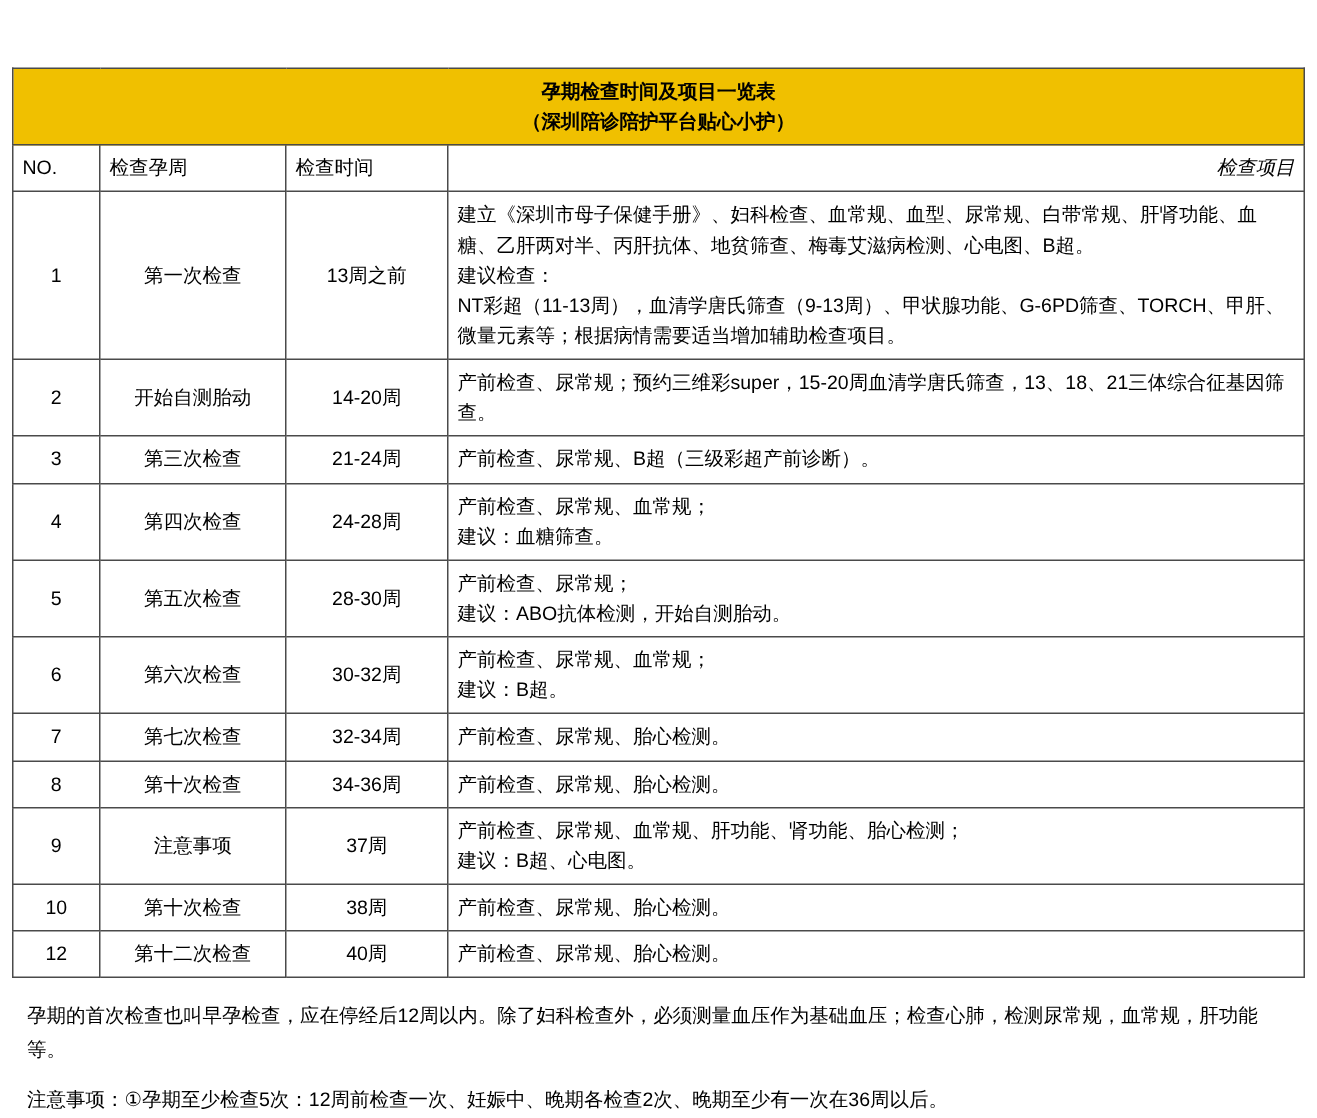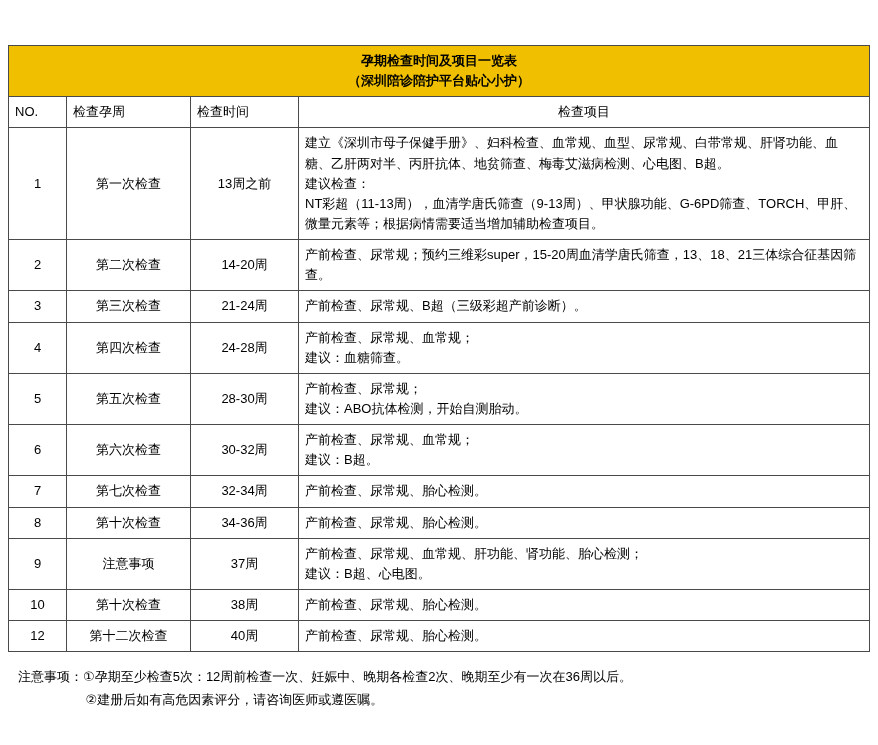--- a/index.html
+++ b/index.html
@@ -51,21 +51,22 @@
   .col-time { width: 108px; }
   .col-items { width: auto; }
 
   thead td {
     text-align: left;
     font-size: 13px;
     padding-top: 8px;
     padding-bottom: 8px;
   }
   thead td.items-head {
-    text-align: center;
+    text-align: right;
+    font-style: italic;
   }
   td.c { text-align: center; }
   td.items {
     text-align: left;
   }
   .notes {
     margin-top: 14px;
     padding: 0 10px;
     font-size: 13px;
     line-height: 1.75;
@@ -110,21 +111,21 @@
     </thead>
     <tbody>
       <tr>
         <td class="c">1</td>
         <td class="c">第一次检查</td>
         <td class="c">13周之前</td>
         <td class="items">建立《深圳市母子保健手册》、妇科检查、血常规、血型、尿常规、白带常规、肝肾功能、血糖、乙肝两对半、丙肝抗体、地贫筛查、梅毒艾滋病检测、心电图、B超。<br>建议检查：<br>NT彩超（11-13周），血清学唐氏筛查（9-13周）、甲状腺功能、G-6PD筛查、TORCH、甲肝、微量元素等；根据病情需要适当增加辅助检查项目。</td>
       </tr>
       <tr>
         <td class="c">2</td>
-        <td class="c">第二次检查</td>
+        <td class="c">开始自测胎动</td>
         <td class="c">14-20周</td>
         <td class="items">产前检查、尿常规；预约三维彩super，15-20周血清学唐氏筛查，13、18、21三体综合征基因筛查。</td>
       </tr>
       <tr>
         <td class="c">3</td>
         <td class="c">第三次检查</td>
         <td class="c">21-24周</td>
         <td class="items">产前检查、尿常规、B超（三级彩超产前诊断）。</td>
       </tr>
       <tr>
@@ -172,19 +173,20 @@
       <tr>
         <td class="c">12</td>
         <td class="c">第十二次检查</td>
         <td class="c">40周</td>
         <td class="items">产前检查、尿常规、胎心检测。</td>
       </tr>
     </tbody>
   </table>
 
   <div class="notes">
+    <p>孕期的首次检查也叫早孕检查，应在停经后12周以内。除了妇科检查外，必须测量血压作为基础血压；检查心肺，检测尿常规，血常规，肝功能等。</p>
     <p class="cautions">
       <span>注意事项：</span><span>①孕期至少检查5次：12周前检查一次、妊娠中、晚期各检查2次、晚期至少有一次在36周以后。</span>
       <span class="indent">②建册后如有高危因素评分，请咨询医师或遵医嘱。</span>
     </p>
   </div>
 
 </div>
 
 </body></html>

